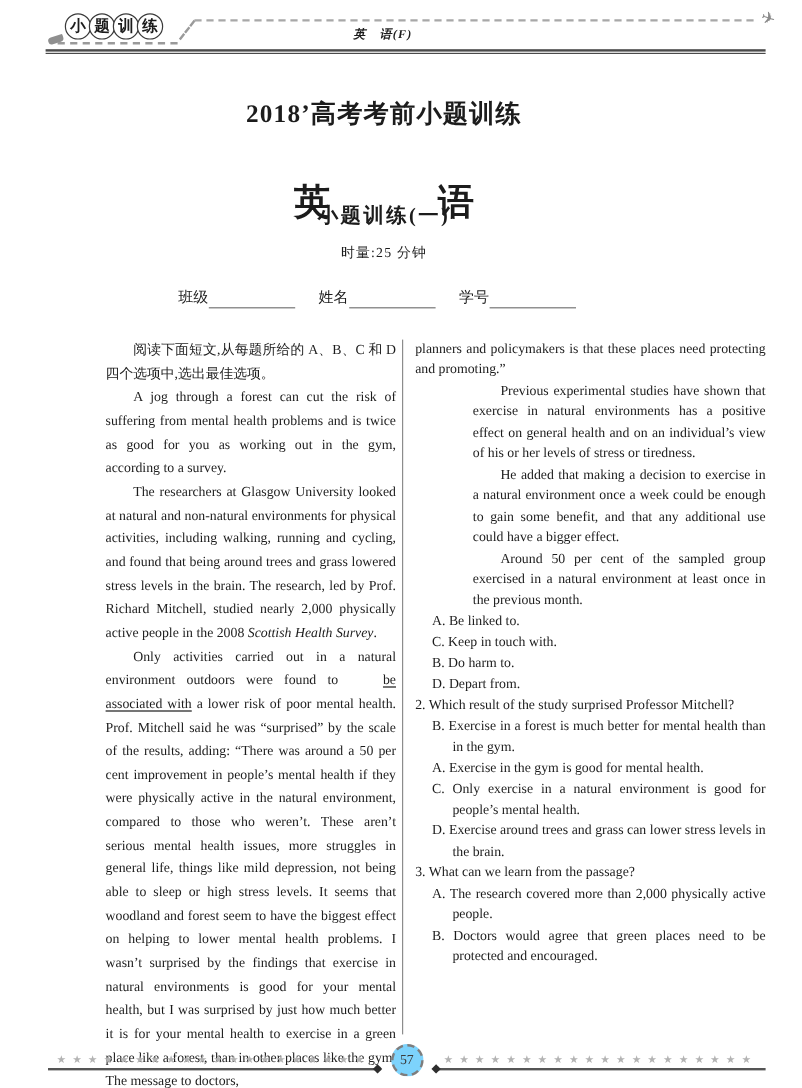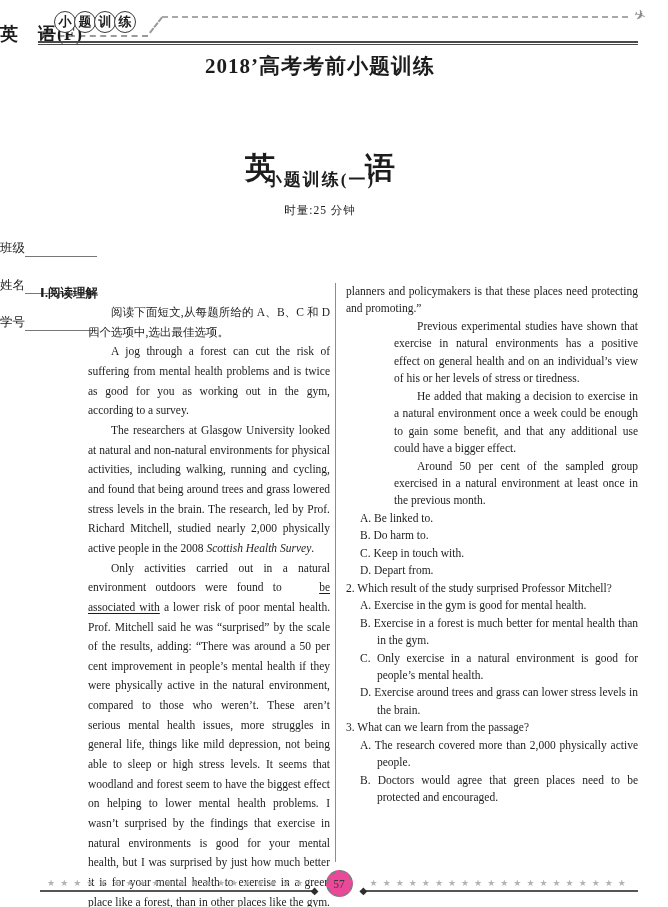--- a/index.html
+++ b/index.html
@@ -15,31 +15,31 @@
     width:22px; height:22px; border:1.6px solid #3a3a3a; border-radius:50%;
     display:flex; align-items:center; justify-content:center;
     font-weight:bold; font-size:13px; background:#fff; margin-left:-2px;
     font-family:"Liberation Sans","DejaVu Sans",sans-serif; z-index:2;
   }
   .logo-underline { position:absolute; top:35px; left:48px; width:100px; border-top:2px dashed #9a9a9a; }
   .logo-slash { position:absolute; top:24px; left:146px; width:20px; border-top:2px dashed #9a9a9a; transform:rotate(-52deg); }
   .ink-mark { position:absolute; top:30px; left:40px; width:13px; height:6px; background:#8f8f8f; border-radius:3px 1px 3px 3px; transform:rotate(-18deg); }
   .top-dash { position:absolute; top:16px; left:162px; right:40px; border-top:2px dashed #a8a8a8; }
   .plane-icon { position:absolute; top:7px; right:22px; font-size:14px; color:#8a8a8a; transform:rotate(18deg); }
-  .subject-line { position:absolute; top:22px; left:0; right:30px; font-weight:bold; font-size:18px; letter-spacing:1px; }
+  .subject-line { position:absolute; top:22px; left:0; right:30px; text-align:center; font-weight:bold; font-size:10px; letter-spacing:1px;font-style:italic; }
   .double-rule { position:absolute; top:41px; left:38px; right:30px; height:4px; border-top:2px solid #4a4a4a; border-bottom:1px solid #4a4a4a; }
 
   
-  .main-title   { position:absolute; top:52px;  left:0; right:28px; text-align:center; font-size:21px; font-weight:bold; letter-spacing:1px; }
+  .main-title   { position:absolute; top:81px;  left:0; right:28px; text-align:center; font-size:21px; font-weight:bold; letter-spacing:1px; }
   .subject-title{ position:absolute; top:107px; left:0; right:28px; text-align:center; font-size:30px; font-weight:bold;margin-top:41px; }
   .subtitle     { position:absolute; top:168px; left:0; right:28px; text-align:center; font-size:17px; font-weight:bold; letter-spacing:2px; }
   .duration     { position:absolute; top:203px; left:0; right:28px; text-align:center; font-size:11.5px; letter-spacing:1px; }
 
   
-  .student-row { position:absolute; top:240px; left:0; right:40px; display:flex; justify-content:center; gap:20px; font-size:12.5px;flex-direction:column; }
+  .student-row { position:absolute; top:240px; left:0; right:40px; display:flex; justify-content:center; gap:20px; font-size:12.5px; }
   .student-field { white-space:nowrap; }
   .blank { display:inline-block; width:72px; border-bottom:1px solid #777; height:13px; vertical-align:bottom; }
 
   
   .columns { position:absolute; top:283px; left:40px; right:30px; height:579px; display:flex; }
   .col-left  { width:290px; font-size:11.5px; line-height:19.65px; text-align:justify; }
   .col-divider { width:1px; background:#8c8c8c; margin-left:5px; margin-right:10px; }
   .col-right { flex:1; font-size:11.5px; line-height:17.45px; text-align:justify; }
 
   .sec-heading { font-weight:bold; font-size:12.5px; line-height:20px; font-family:"Liberation Sans","DejaVu Sans",sans-serif; }
@@ -53,21 +53,21 @@
   
   .footer { position:absolute; bottom:10px; left:40px; right:30px; display:flex; align-items:center; gap:10px; }
   .star-line { flex:1; position:relative; border-bottom:2px solid #555; height:16px; }
   .stars { display:block; text-align:center; color:#b3b3b3; font-size:9px; letter-spacing:5px; line-height:14px; white-space:nowrap; overflow:hidden; }
   .diamond { position:absolute; bottom:-6px; font-size:10px; color:#2e2e2e; }
   .diamond.right { right:-3px; }
   .diamond.left  { left:-3px; }
   .page-num {
     width:27px; height:27px; border:2px dashed #7d7d7d; border-radius:50%;
     display:flex; align-items:center; justify-content:center;
-    font-size:11.5px; color:#3a3a3a; background:#ec4899; flex:0 0 auto;
+    font-size:11.5px; color:#3a3a3a; background:#7dd3fc; flex:0 0 auto;
   }
 </style>
 </head>
 <body>
 
 <div class="ink-mark"></div>
 <div class="logo">
   <span class="logo-char">小</span>
   <span class="logo-char">题</span>
   <span class="logo-char">训</span>
@@ -87,43 +87,42 @@
 
 <div class="student-row">
   <span class="student-field"><span>班级</span><span class="blank"></span></span>
   <span class="student-field"><span>姓名</span><span class="blank"></span></span>
   <span class="student-field"><span>学号</span><span class="blank"></span></span>
 </div>
 
 <div class="columns">
 
   <div class="col-left">
-    <div class="sec-heading">Ⅰ.阅读理解</div>
     <div class="indent">阅读下面短文,从每题所给的 A、B、C 和 D四个选项中,选出最佳选项。</div>
     <div class="indent">A jog through a forest can cut the risk of suffering from mental health problems and is twice as good for you as working out in the gym, according to a survey.</div>
     <div class="indent"><span>The researchers at Glasgow University looked at natural and non-natural environments for physical activities, including walking, running and cycling, and found that being around trees and grass lowered stress levels in the brain. The research, led by Prof. Richard Mitchell, studied nearly 2,000 physically active people in the 2008 </span><span class="italic">Scottish Health Survey</span><span>.</span></div>
     <div class="indent"><span>Only activities carried out in a natural environment outdoors were found to </span><span class="underlined">be associated with</span><span> a lower risk of poor mental health. Prof. Mitchell said he was “surprised” by the scale of the results, adding: “There was around a 50 per cent improvement in people’s mental health if they were physically active in the natural environment, compared to those who weren’t. These aren’t serious mental health issues, more struggles in general life, things like mild depression, not being able to sleep or high stress levels. It seems that woodland and forest seem to have the biggest effect on helping to lower mental health problems. I wasn’t surprised by the findings that exercise in natural environments is good for your mental health, but I was surprised by just how much better it is for your mental health to exercise in a green place like a forest, than in other places like the gym. The message to doctors,</span></div>
   </div>
 
   <div class="col-divider"></div>
 
   <div class="col-right">
     <div>planners and policymakers is that these places need protecting and promoting.”</div>
     <div class="indent">Previous experimental studies have shown that exercise in natural environments has a positive effect on general health and on an individual’s view of his or her levels of stress or tiredness.</div>
     <div class="indent">He added that making a decision to exercise in a natural environment once a week could be enough to gain some benefit, and that any additional use could have a bigger effect.</div>
     <div class="indent">Around 50 per cent of the sampled group exercised in a natural environment at least once in the previous month.</div>
 
     <div class="opt"><span>A.</span> <span>Be linked to.</span></div>
+    <div class="opt"><span>C.</span> <span>Keep in touch with.</span></div>
     <div class="opt"><span>B.</span> <span>Do harm to.</span></div>
-    <div class="opt"><span>C.</span> <span>Keep in touch with.</span></div>
     <div class="opt"><span>D.</span> <span>Depart from.</span></div>
 
     <div class="q"><span>2.</span> <span>Which result of the study surprised Professor Mitchell?</span></div>
+    <div class="opt"><span>B.</span> <span>Exercise in a forest is much better for mental health than in the gym.</span></div>
     <div class="opt"><span>A.</span> <span>Exercise in the gym is good for mental health.</span></div>
-    <div class="opt"><span>B.</span> <span>Exercise in a forest is much better for mental health than in the gym.</span></div>
     <div class="opt"><span>C.</span> <span>Only exercise in a natural environment is good for people’s mental health.</span></div>
     <div class="opt"><span>D.</span> <span>Exercise around trees and grass can lower stress levels in the brain.</span></div>
 
     <div class="q"><span>3.</span> <span>What can we learn from the passage?</span></div>
     <div class="opt"><span>A.</span> <span>The research covered more than 2,000 physically active people.</span></div>
     <div class="opt"><span>B.</span> <span>Doctors would agree that green places need to be protected and encouraged.</span></div>
   </div>
 </div>
 
 <div class="footer">

